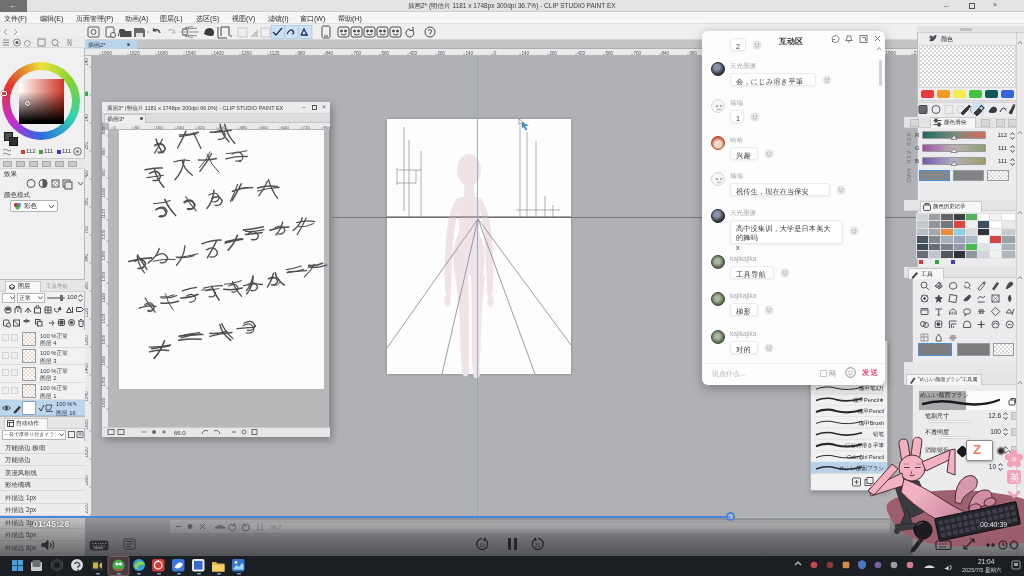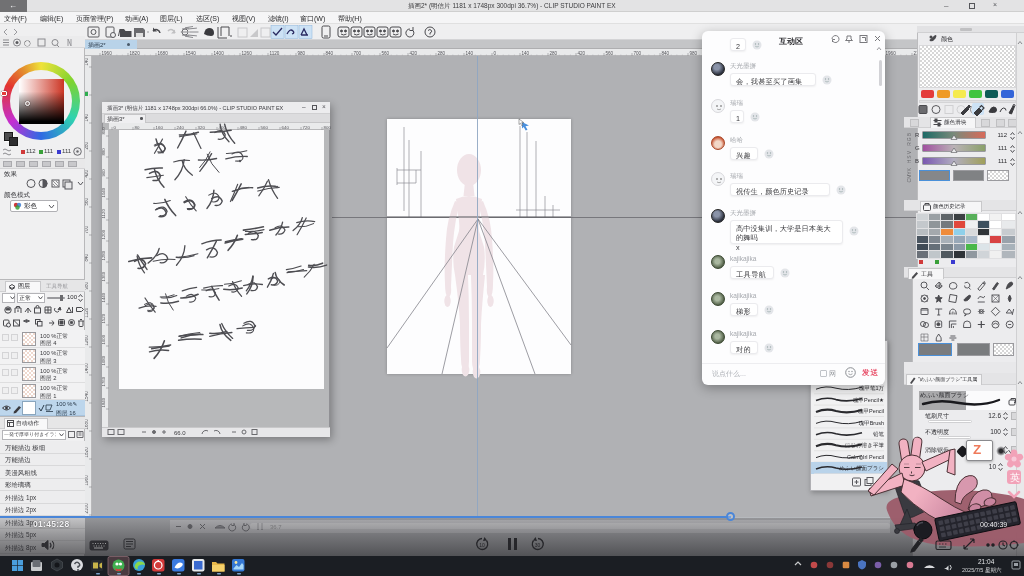--- a/index.html
+++ b/index.html
@@ -1188,21 +1188,21 @@
 <div class="a" style="left:879px;top:60px;width:3px;height:26px;background:#d2d2d6;border-radius:2px"></div>
 <div class="a" style="left:730px;top:38px;width:16px;height:13px;background:#fff;border:0.5px solid #ebebee;border-radius:3px;box-shadow:0 1px 2px rgba(0,0,0,0.06);font-size:7.2px;color:#3a3a3e;padding:2.5px 5px;letter-spacing:0.4px;line-height:9.7px">2</div>
 <svg style="left:752px;top:40px" width="10" height="10" viewBox="0 0 10 10">
     <circle cx="5" cy="5" r="4.5" fill="#e3e5e9"></circle>
     <circle cx="3.5" cy="4" r="0.7" fill="#9aa"></circle>
     <circle cx="6.5" cy="4" r="0.7" fill="#9aa"></circle>
     <path d="M3.2 6.2 q1.8 1.6 3.6 0" stroke="#9aa" fill="none" stroke-width="0.7"></path>
   </svg>
 <div class="a" style="left:711px;top:62px;width:14px;height:14px;border-radius:50%;background:radial-gradient(circle at 40% 35%,#8a93a8 25%,#2a2f3c 70%);border:0.5px solid #222"></div>
 <span class="tx" style="left:730px;top:62px;font-size:6.5px;color:#a5a8ad;">天光墨摒</span>
-<div class="a" style="left:730px;top:73px;width:86px;height:13px;background:#fff;border:0.5px solid #ebebee;border-radius:3px;box-shadow:0 1px 2px rgba(0,0,0,0.06);font-size:7.2px;color:#3a3a3e;padding:2.5px 5px;letter-spacing:0.2px;line-height:9.7px">会，我甚至买了画集</div>
+<div class="a" style="left:730px;top:73px;width:86px;height:13px;background:#fff;border:0.5px solid #ebebee;border-radius:3px;box-shadow:0 1px 2px rgba(0,0,0,0.06);font-size:7.2px;color:#3a3a3e;padding:2.5px 5px;letter-spacing:0.2px;line-height:9.7px">会，にじみ溶き平筆</div>
 <svg style="left:822px;top:75px" width="10" height="10" viewBox="0 0 10 10">
     <circle cx="5" cy="5" r="4.5" fill="#e3e5e9"></circle>
     <circle cx="3.5" cy="4" r="0.7" fill="#9aa"></circle>
     <circle cx="6.5" cy="4" r="0.7" fill="#9aa"></circle>
     <path d="M3.2 6.2 q1.8 1.6 3.6 0" stroke="#9aa" fill="none" stroke-width="0.7"></path>
   </svg>
 <div class="a" style="left:711px;top:99px;width:14px;height:14px;border-radius:50%;background:#f4f5f7;border:0.5px solid #d8d8dc">
     <svg width="14" height="14" viewBox="0 0 14 14">
       <circle cx="5" cy="6" r="0.8" fill="#555"></circle>
       <circle cx="9" cy="6" r="0.8" fill="#555"></circle>
@@ -1227,21 +1227,21 @@
     <path d="M3.2 6.2 q1.8 1.6 3.6 0" stroke="#9aa" fill="none" stroke-width="0.7"></path>
   </svg>
 <div class="a" style="left:711px;top:172px;width:14px;height:14px;border-radius:50%;background:#f4f5f7;border:0.5px solid #d8d8dc">
     <svg width="14" height="14" viewBox="0 0 14 14">
       <circle cx="5" cy="6" r="0.8" fill="#555"></circle>
       <circle cx="9" cy="6" r="0.8" fill="#555"></circle>
       <path d="M5 9 q2 1.5 4 0" stroke="#888" fill="none" stroke-width="0.7"></path>
     </svg>
   </div>
 <span class="tx" style="left:730px;top:172px;font-size:6.5px;color:#a5a8ad;">瑞瑞</span>
-<div class="a" style="left:730px;top:183px;width:100px;height:13px;background:#fff;border:0.5px solid #ebebee;border-radius:3px;box-shadow:0 1px 2px rgba(0,0,0,0.06);font-size:7.2px;color:#3a3a3e;padding:2.5px 5px;letter-spacing:0.1px;line-height:9.7px">祝传生，颜色历史记录</div>
+<div class="a" style="left:730px;top:183px;width:100px;height:13px;background:#fff;border:0.5px solid #ebebee;border-radius:3px;box-shadow:0 1px 2px rgba(0,0,0,0.06);font-size:7.2px;color:#3a3a3e;padding:2.5px 5px;letter-spacing:0.1px;line-height:9.7px">祝传生，现在在当保安</div>
 <svg style="left:836px;top:185px" width="10" height="10" viewBox="0 0 10 10">
     <circle cx="5" cy="5" r="4.5" fill="#e3e5e9"></circle>
     <circle cx="3.5" cy="4" r="0.7" fill="#9aa"></circle>
     <circle cx="6.5" cy="4" r="0.7" fill="#9aa"></circle>
     <path d="M3.2 6.2 q1.8 1.6 3.6 0" stroke="#9aa" fill="none" stroke-width="0.7"></path>
   </svg>
 <div class="a" style="left:711px;top:209px;width:14px;height:14px;border-radius:50%;background:radial-gradient(circle at 40% 35%,#8a93a8 25%,#2a2f3c 70%);border:0.5px solid #222"></div>
 <span class="tx" style="left:730px;top:209px;font-size:6.5px;color:#a5a8ad;">天光墨摒</span>
 <div class="a" style="left:730px;top:220px;width:113px;height:24px;background:#fff;border:0.5px solid #ebebee;border-radius:3px;box-shadow:0 1px 2px rgba(0,0,0,0.06);font-size:7.2px;color:#3a3a3e;padding:2.5px 5px;letter-spacing:0.1px;line-height:9.7px">高中没集训，大学是日本美大的舞吗<br>x</div>
 <svg style="left:849px;top:226px" width="10" height="10" viewBox="0 0 10 10">

